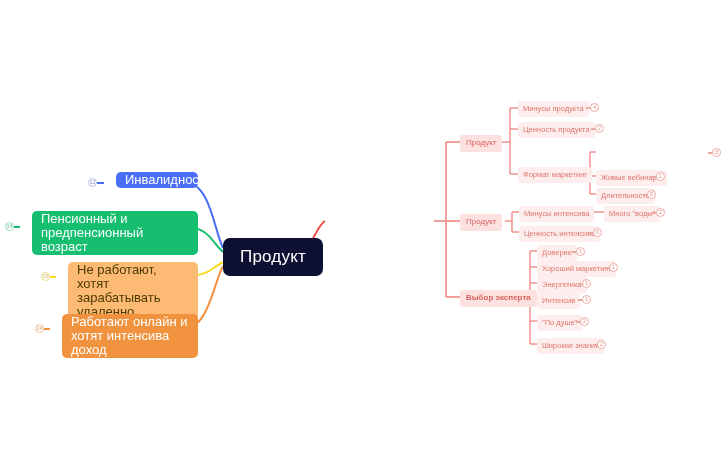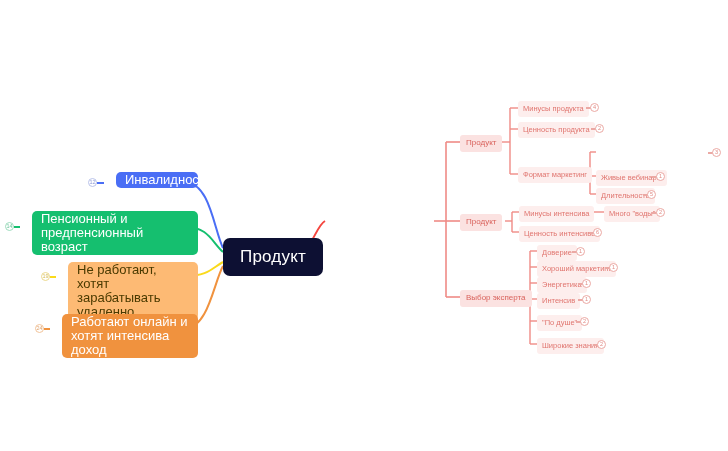--- a/index.html
+++ b/index.html
@@ -180,21 +180,21 @@
   <div class="badge badge-left o" style="left:35px; top:324px;">24</div>
   <div class="badge-stub" style="left:44px; top:328px; width:6px; background:#f0923e;"></div>
 
 
   <div class="node sub-node" style="left:460px; top:135px;">
     <span>Продукт</span>
   </div>
   <div class="node sub-node" style="left:460px; top:214px;">
     <span>Продукт</span>
   </div>
-  <div class="node sub-node" style="left:460px; top:290px;">
+  <div class="node sub-node" style="left:460px; top:290px;font-weight:bold;">
     <span>Выбор эксперта</span>
   </div>
 
   <div class="node leaf-node" style="left:518px; top:101px;">
     <span>Минусы продукта</span>
   </div>
   <div class="badge-stub" style="left:586px; top:107px; width:5px;"></div>
   <div class="badge" style="left:590px; top:103px;">4</div>
 
   <div class="node leaf-node" style="left:518px; top:122px;">

